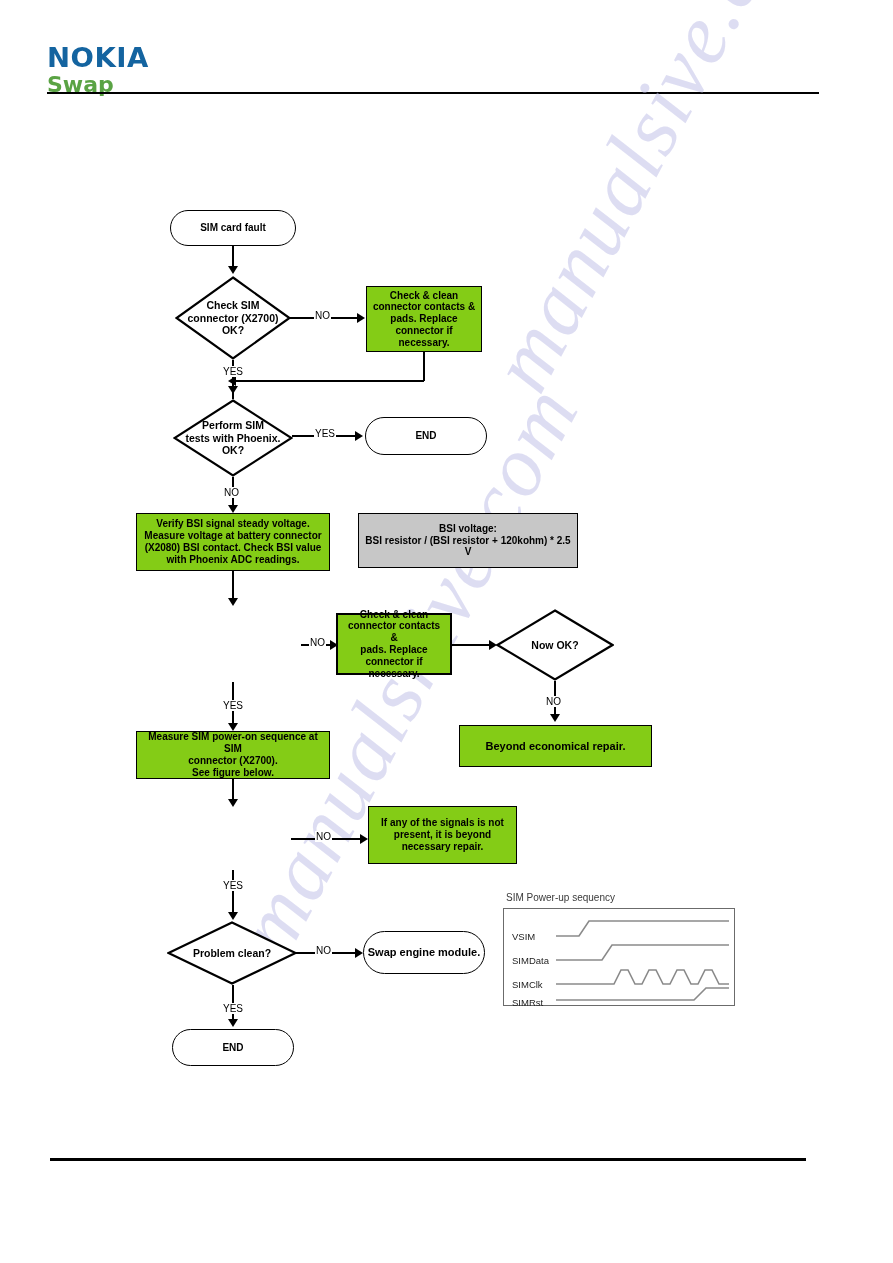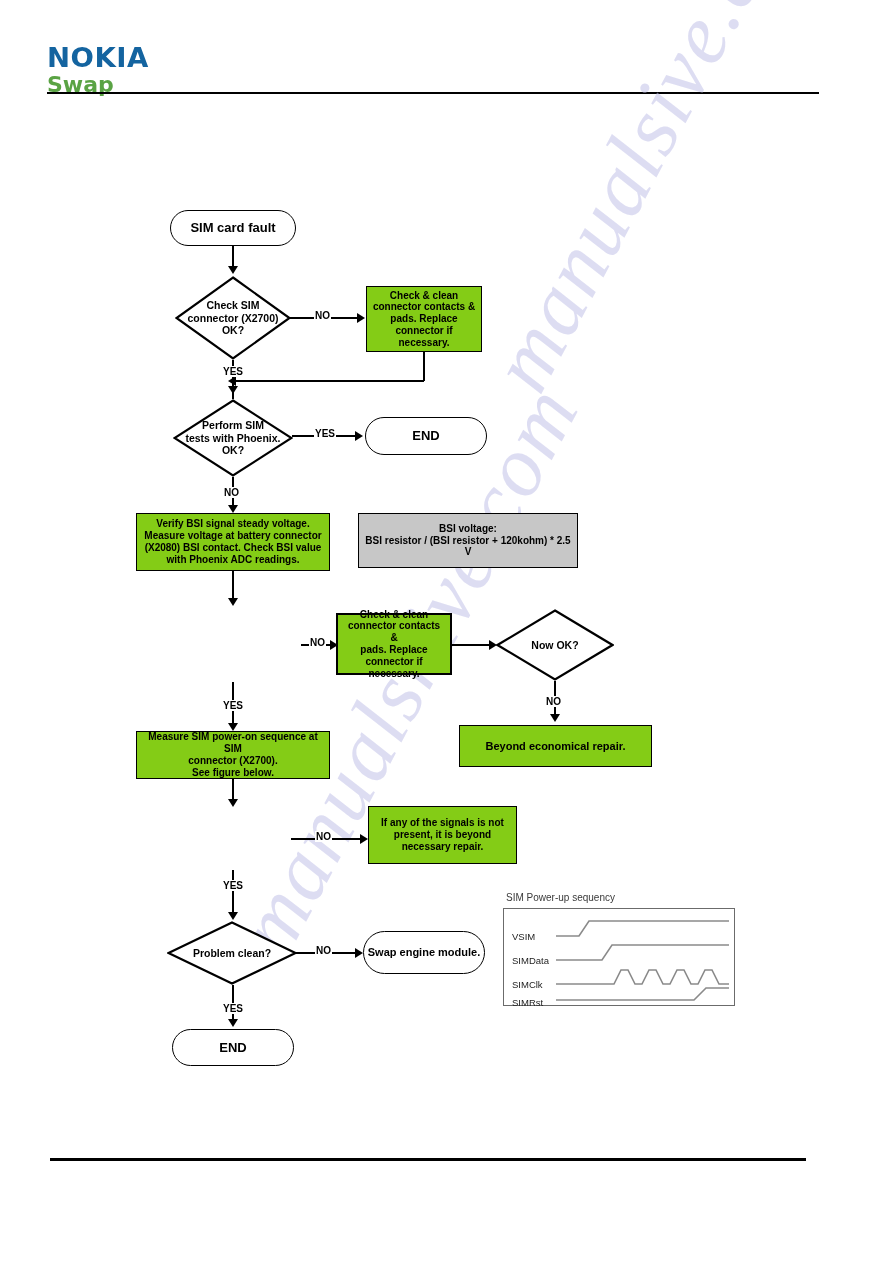--- a/index.html
+++ b/index.html
@@ -83,21 +83,21 @@
 
   
   .node {
     position: absolute;
     box-sizing: border-box;
     display: flex;
     align-items: center;
     justify-content: center;
     text-align: center;
     font-family: "Liberation Sans", sans-serif;
-    font-size: 13px;
+    font-size: 10px;
     font-weight: bold;
     line-height: 1.18;
     color: #000;
   }
   .terminator {
     border: 1.7px solid #000;
     border-radius: 999px;
     background: #ffffff;
   }
   .process {
@@ -163,21 +163,21 @@
   .arrow-left {
     border-top: 5px solid transparent;
     border-bottom: 5px solid transparent;
     border-right: 8px solid #000;
   }
 
   .edge-label {
     position: absolute;
     font-family: "Liberation Sans", sans-serif;
     font-size: 10px;
-    font-weight: bold;
+    font-weight: normal;
     color: #000;
     background: #ffffff;
     padding: 0 1px;
     white-space: nowrap;
   }
 
   
   #timing-figure {
     position: absolute;
     left: 503px;

